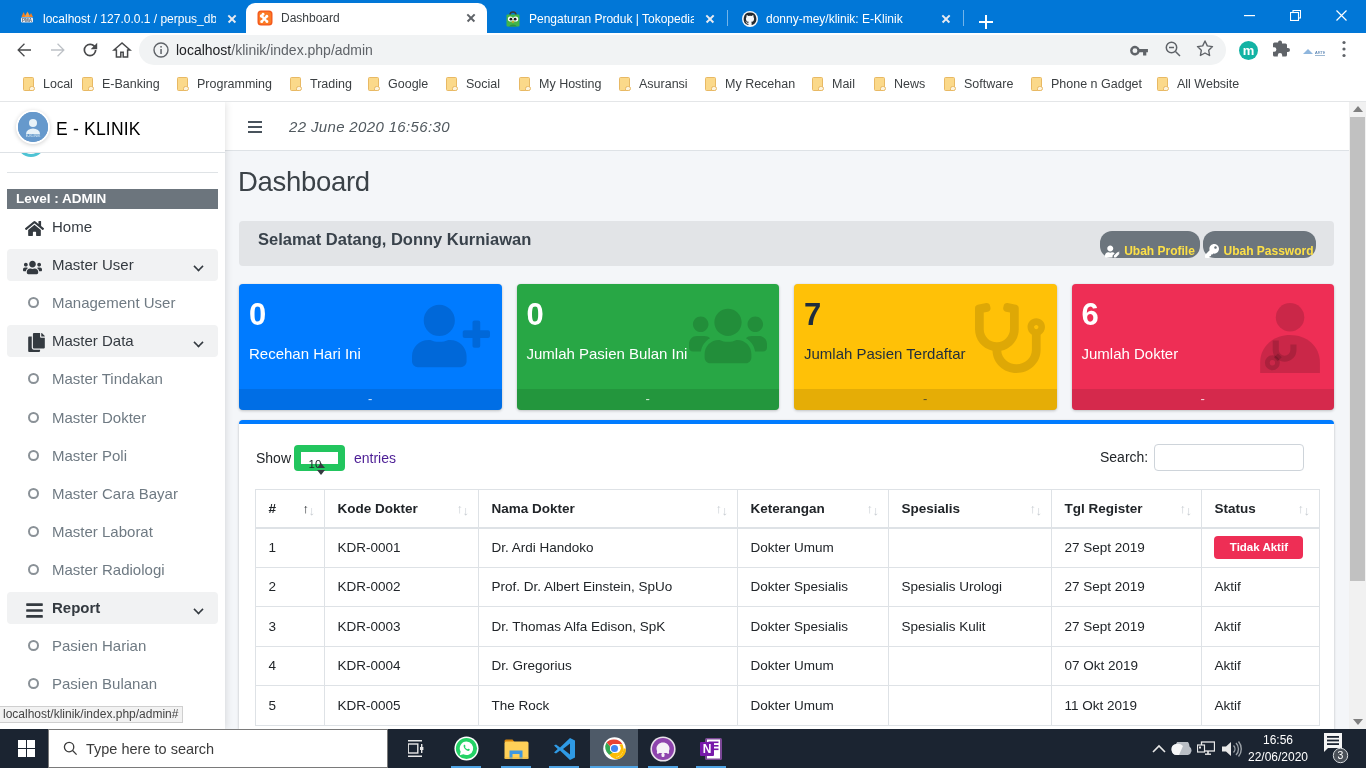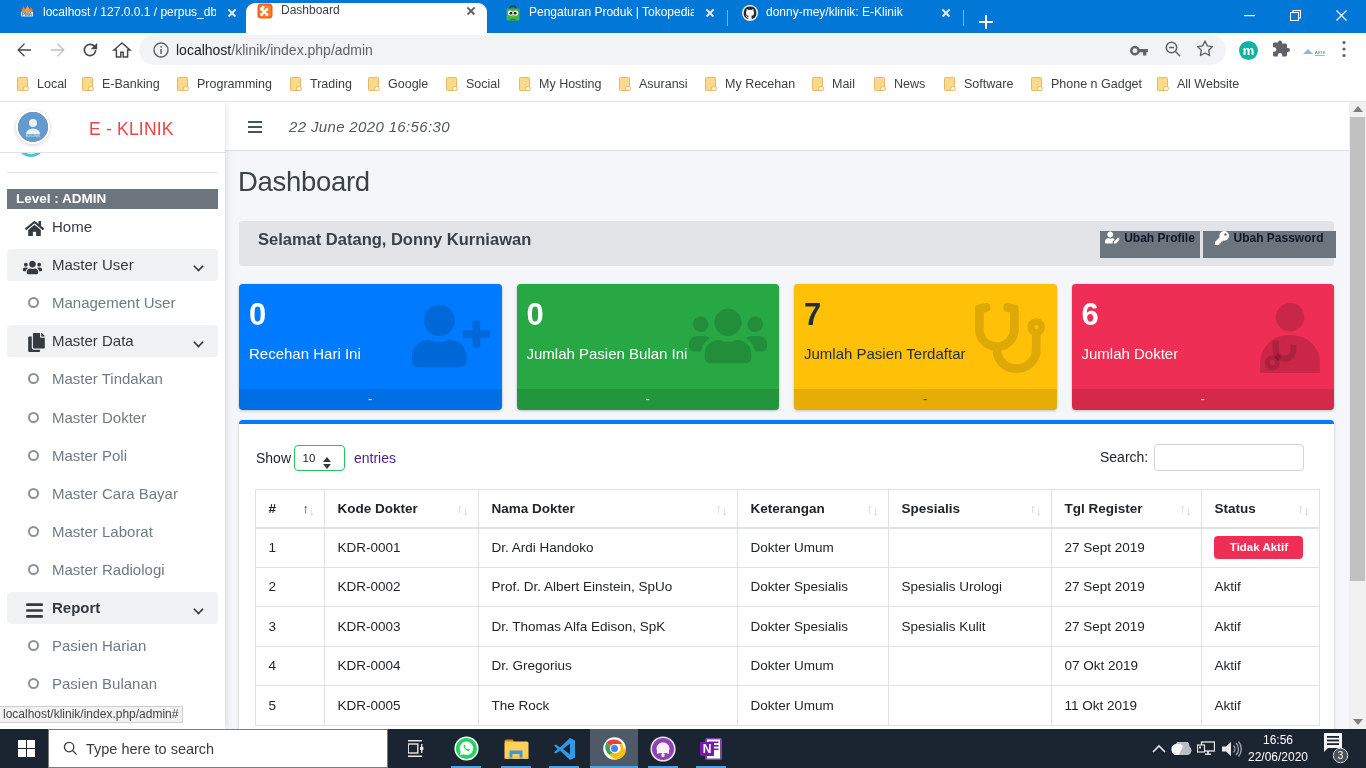--- a/index.html
+++ b/index.html
@@ -2,21 +2,21 @@
 <html><head>
 <meta charset="utf-8">
 <style>
 * { margin:0; padding:0; box-sizing:border-box; }
 html,body { width:1366px; height:768px; overflow:hidden; }
 body { font-family:"Liberation Sans", sans-serif; position:relative; background:#fff; }
 .abs { position:absolute; }
 
 
 #titlebar { left:0; top:0; width:1366px; height:33px; background:#0177d7; }
-.tab { position:absolute; top:4.5px; height:28px; font-size:12px; display:flex; }
+.tab { position:absolute; top:4.5px; height:28px; font-size:12px; display:flex; align-items:center; }
 .tab.inactive { color:#fff; }
 .tab.active { background:#fff; border-radius:9px 9px 0 0; color:#3c4043; height:30.5px; top:2.5px; }
 .tab .title { white-space:nowrap; overflow:hidden; flex:1; }
 .tabx { width:16px; height:16px; border-radius:8px; position:relative; flex:0 0 16px; margin-left:8px; margin-right:8px; }
 .tabx:before, .tabx:after { content:""; position:absolute; left:3px; top:7.2px; width:10px; height:1.6px; background:#e8eaf0; }
 .tabx:before { transform:rotate(45deg); }
 .tabx:after { transform:rotate(-45deg); }
 .tab.active .tabx:before, .tab.active .tabx:after { background:#5f6368; }
 .favicon { width:16px; height:16px; margin:0 8px 0 11px; flex:0 0 16px; position:relative; }
 .tabsep { position:absolute; top:10px; width:1px; height:16px; background:rgba(255,255,255,.45); }
@@ -41,21 +41,21 @@
 
 
 #page { left:0; top:102px; width:1349px; height:627px; background:#f4f6f9; overflow:hidden; }
 #scrollbar { left:1349px; top:102px; width:17px; height:627px; background:#f1f1f1; }
 #sthumb { position:absolute; left:1px; top:15px; width:15px; height:464px; background:#c1c1c1; }
 
 
 #sidebar { position:absolute; left:0; top:0; width:225px; height:627px; background:#fff; box-shadow:0 0 8px rgba(0,0,0,.15); }
 #brand { position:absolute; left:0; top:0; width:225px; height:51px; border-bottom:1px solid #dee2e6; }
 #brandlogo { position:absolute; left:18px; top:10px; width:30px; height:30px; border-radius:50%; background:#5b8ec4; box-shadow:0 0 0 2px #fff, 0 1px 4px 2px rgba(0,0,0,.18); }
-#brandtext { position:absolute; left:56px; top:17px; font-size:17.5px; font-weight:400; color:#ef4444; letter-spacing:0.2px;margin-left:33px; }
+#brandtext { position:absolute; left:56px; top:17px; font-size:17.5px; font-weight:400; color:#000000; letter-spacing:0.2px; }
 #avclip { position:absolute; left:0; top:51px; width:225px; height:10px; overflow:hidden; }
 #avclip .c { position:absolute; left:17px; top:-24px; width:28px; height:28px; border-radius:50%; background:#fff; border:3px solid #4ec3d4; }
 #shr { position:absolute; left:7px; top:70px; width:211px; height:1px; background:#dfe3e6; }
 #level { position:absolute; left:7px; top:87px; width:211px; height:20px; background:#6c757d; color:#fff; font-size:13.5px; font-weight:700; line-height:20px; padding-left:9px; }
 .mi { position:absolute; left:7px; width:211px; height:38.1px; }
 .mi .bg { position:absolute; left:0; top:3px; width:211px; height:32px; background:#f1f2f3; border-radius:4px; }
 .mi .txt { position:absolute; left:45px; top:10px; font-size:15px; color:#343a40; }
 .mi.sub .txt { color:#6f7a83; }
 .mi .ic { position:absolute; left:18px; top:10px; width:19px; height:19px; }
 .mi .circ { position:absolute; left:21px; top:13px; width:11px; height:11px; border:2px solid #8a9197; border-radius:50%; }
@@ -66,38 +66,38 @@
 #statustip { position:absolute; left:0; top:604px; height:17px; background:#f2f2f2; border:1px solid #cfcfcf; border-left:none; font-size:12px; color:#444; line-height:15px; padding:0 4px 0 3px; }
 
 
 #navbar { position:absolute; left:225px; top:0; width:1124px; height:49px; background:#fff; border-bottom:1px solid #dee2e6;font-style:italic; }
 #hamb { position:absolute; left:23px; top:19px; width:14px; height:12px; }
 #hamb:before { content:""; position:absolute; left:0; top:0; width:14px; height:2px; background:#49535c; box-shadow:0 5px 0 #49535c, 0 10px 0 #49535c; }
 #navdate { position:absolute; left:64px; top:16.5px; font-size:15px; letter-spacing:.35px; line-height:1; color:#51595f; }
 #h1 { position:absolute; left:238px; top:64px; font-size:27.5px; letter-spacing:-0.3px; color:#3b4248; }
 #welcome { position:absolute; left:239px; top:119px; width:1095px; height:45px; background:#e2e4e7; border-radius:4px; }
 #welcome .t { position:absolute; left:19px; top:9px; font-size:16.5px; font-weight:700; color:#39424b; }
-.gbtn { position:absolute; top:10px; height:27px; background:#6c757d; border-radius:0; color:#0f172a; font-size:12px; font-weight:700; display:flex; align-items:flex-start; justify-content:center; }
+.gbtn { position:absolute; top:10px; height:27px; background:#6c757d; border-radius:12px; color:#fde047; font-size:12px; font-weight:700; display:flex; align-items:flex-end; justify-content:center; }
 
 
 .sbox { position:absolute; top:182px; width:262.5px; height:126px; border-radius:4px; color:#fff; box-shadow:0 0 1px rgba(0,0,0,.12), 0 1px 3px rgba(0,0,0,.2); overflow:hidden; }
 .sbox .n { position:absolute; left:10px; top:20px; font-size:31px; line-height:22px; font-weight:700; }
 .sbox .l { position:absolute; left:10px; top:60.5px; font-size:15px; }
 .sbox .ft { position:absolute; left:0; bottom:0; width:100%; height:21px; background:rgba(0,0,0,.1); color:rgba(255,255,255,.8); text-align:center; font-size:13px; line-height:19px; }
 .sbox svg.big { position:absolute; right:12px; top:19px; }
 #sb1 { left:239px; background:#007bff; }
 #sb2 { left:516.5px; background:#28a745; }
 #sb3 { left:794px; background:#ffc107; color:#1f2d3d; }
 #sb3 .ft { color:rgba(31,45,61,.75); }
 #sb4 { left:1071.5px; background:#ee2e55; }
 
 
 #tcard { position:absolute; left:239px; top:318px; width:1095px; height:309px; background:#fff; border-top:4px solid #007bff; border-radius:4px 4px 0 0; box-shadow:0 0 1px rgba(0,0,0,.12), 0 1px 3px rgba(0,0,0,.2); }
 #showlbl { position:absolute; left:17px; top:26px; font-size:14px; color:#212529; }
-#showsel { position:absolute; left:54.5px; top:21px; width:51px; height:26px; border:1px solid #22c55e; border-radius:4px; }
+#showsel { position:absolute; left:54.5px; top:21px; width:51px; height:26px; border:7px solid #22c55e; border-radius:4px; }
 #showsel .v { position:absolute; left:8px; top:6px; font-size:11.5px; color:#212529; }
 #showsel .ar:before { content:""; position:absolute; right:13px; top:7px; border:4px solid transparent; border-bottom:5px solid #343a40; }
 #showsel .ar:after { content:""; position:absolute; right:13px; top:18px; border:4px solid transparent; border-top:5px solid #343a40; }
 #entlbl { position:absolute; left:115px; top:26px; font-size:14px; color:#4c1d95; }
 #searchlbl { position:absolute; left:861px; top:25px; font-size:14px; color:#212529; }
 #searchbox { position:absolute; left:915px; top:20px; width:150px; height:27px; border:1px solid #ced4da; border-radius:4px; }
 table.dt { position:absolute; left:16.4px; top:65px; width:1064px; border-collapse:collapse; font-size:13.5px; color:#212529; table-layout:fixed; }
 table.dt th, table.dt td { border:1px solid #dee2e6; padding:0 0 0 12px; text-align:left; font-weight:400; overflow:hidden; white-space:nowrap; }
 table.dt th { font-weight:700; height:38px; border-bottom-width:2px; position:relative; }
 table.dt td { height:39.5px; }
@@ -231,21 +231,21 @@
         <text x="14" y="8" font-size="4" fill="#3c6ea5">ARTERIA DAX</text>
         <rect x="14" y="9" width="17" height="1" fill="#9db8d2"></rect>
       </svg></div>
   <div class="tbico" style="left:1331px;"><svg width="26" height="26" viewBox="0 0 26 26">
         <circle cx="13" cy="6.5" r="1.6" fill="#5f6368"></circle>
         <circle cx="13" cy="13" r="1.6" fill="#5f6368"></circle>
         <circle cx="13" cy="19.5" r="1.6" fill="#5f6368"></circle>
       </svg></div>
 </div>
 <div class="abs" id="bookmarks">
-  <div class="bm" style="left:17px;"><div class="bmfold"></div>Local</div>
+  <div class="bm" style="left:1px;padding-left:22px;"><div class="bmfold"></div>Local</div>
   <div class="bm" style="left:82px;"><div class="bmfold"></div>E-Banking</div>
   <div class="bm" style="left:177px;"><div class="bmfold"></div>Programming</div>
   <div class="bm" style="left:290px;"><div class="bmfold"></div>Trading</div>
   <div class="bm" style="left:368px;"><div class="bmfold"></div>Google</div>
   <div class="bm" style="left:446px;"><div class="bmfold"></div>Social</div>
   <div class="bm" style="left:519px;"><div class="bmfold"></div>My Hosting</div>
   <div class="bm" style="left:619px;"><div class="bmfold"></div>Asuransi</div>
   <div class="bm" style="left:705px;"><div class="bmfold"></div>My Recehan</div>
   <div class="bm" style="left:812px;"><div class="bmfold"></div>Mail</div>
   <div class="bm" style="left:874px;"><div class="bmfold"></div>News</div>
@@ -258,21 +258,21 @@
     <div id="hamb"></div>
     <div id="navdate">22 June 2020 16:56:30</div>
   </div>
   <div id="h1">Dashboard</div>
   <div id="welcome">
     <div class="t">Selamat Datang, Donny Kurniawan</div>
     <div class="gbtn" style="left:861px; width:100px;"><svg width="15" height="13" viewBox="0 0 640 512" style="margin-right:4px;">
           <path fill="#fff" d="M224 256c70.7 0 128-57.3 128-128S294.7 0 224 0 96 57.3 96 128s57.3 128 128 128zm89.6 32h-16.7c-22.2 10.2-46.9 16-72.9 16s-50.6-5.8-72.9-16h-16.7C60.2 288 0 348.2 0 422.4V464c0 26.5 21.5 48 48 48h274.9c-2.4-6.8-3.4-14-2.6-21.3l6.8-60.9 1.2-11.1 7.9-7.9 77.3-77.3c-24.5-27.7-60-45.5-99.9-45.5zm295.2 70.1l-42.8-42.8c-10.8-10.8-28.3-10.8-39.1 0l-67.2 67.2-1.5 13.5 146.1-146.1c10.8-10.8 10.8-28.3 0-39.1z" transform="translate(0,0)"></path>
           <path fill="#fff" d="M595.7 337.9l-42.7-42.7c-10.8-10.8-28.3-10.8-39.1 0L384 425.1 376.1 496c-1.3 11.6 8.5 21.4 20.1 20.1l70.9-7.9 129.9-129.9c10.8-10.9 10.8-28.4-.2-40.4z"></path>
         </svg>Ubah Profile</div>
-    <div class="gbtn" style="left:964px; width:133px;"><svg width="14" height="14" viewBox="0 0 512 512" style="margin-right:4px;">
+    <div class="gbtn" style="left:964px; width:113px;"><svg width="14" height="14" viewBox="0 0 512 512" style="margin-right:4px;">
           <path fill="#fff" d="M512 176.001C512 273.203 433.202 352 336 352c-11.22 0-22.19-1.062-32.827-3.069l-24.012 27.014A23.999 23.999 0 0 1 261.223 384H224v40c0 13.255-10.745 24-24 24h-40v40c0 13.255-10.745 24-24 24H24c-13.255 0-24-10.745-24-24v-78.059c0-6.365 2.529-12.47 7.029-16.971l161.802-161.802C163.108 213.814 160 195.271 160 176 160 78.798 238.797.001 335.999 0 433.488-.001 512 78.511 512 176.001zM336 128c0 26.51 21.49 48 48 48s48-21.49 48-48-21.49-48-48-48-48 21.49-48 48z"></path>
         </svg>Ubah Password</div>
   </div>
 
   <div class="sbox" id="sb1">
     <div class="n">0</div>
       <div class="l">Recehan Hari Ini</div>
     <svg class="big" width="78" height="66" viewBox="0 0 640 512">
         <path fill="rgba(0,0,0,0.15)" d="M624 208h-64v-64c0-8.8-7.2-16-16-16h-32c-8.8 0-16 7.2-16 16v64h-64c-8.8 0-16 7.2-16 16v32c0 8.8 7.2 16 16 16h64v64c0 8.8 7.2 16 16 16h32c8.8 0 16-7.2 16-16v-64h64c8.8 0 16-7.2 16-16v-32c0-8.8-7.2-16-16-16zm-400 48c70.7 0 128-57.3 128-128S294.7 0 224 0 96 57.3 96 128s57.3 128 128 128zm89.6 32h-16.7c-22.2 10.2-46.9 16-72.9 16s-50.6-5.8-72.9-16h-16.7C60.2 288 0 348.2 0 422.4V464c0 26.5 21.5 48 48 48h352c26.5 0 48-21.5 48-48v-41.6c0-74.2-60.2-134.4-134.4-134.4z"></path>
       </svg>

